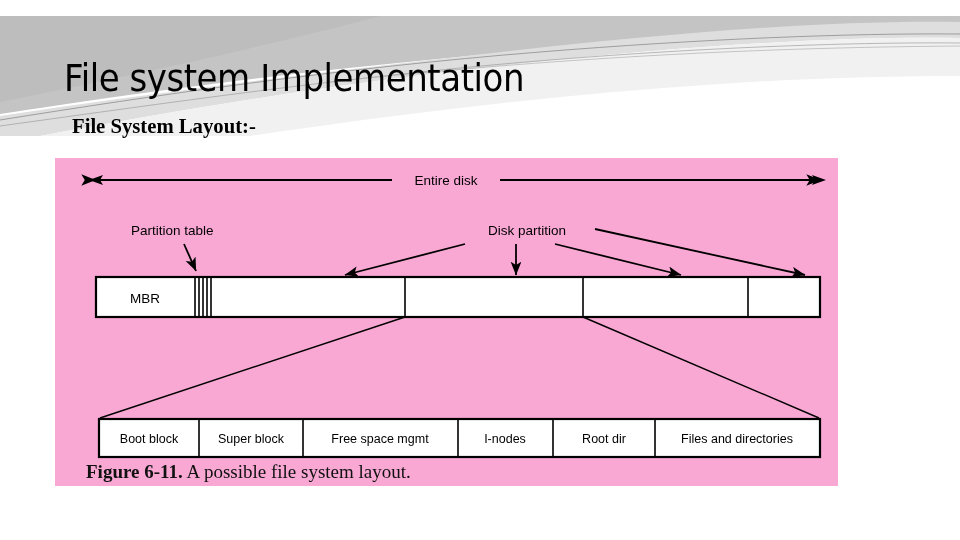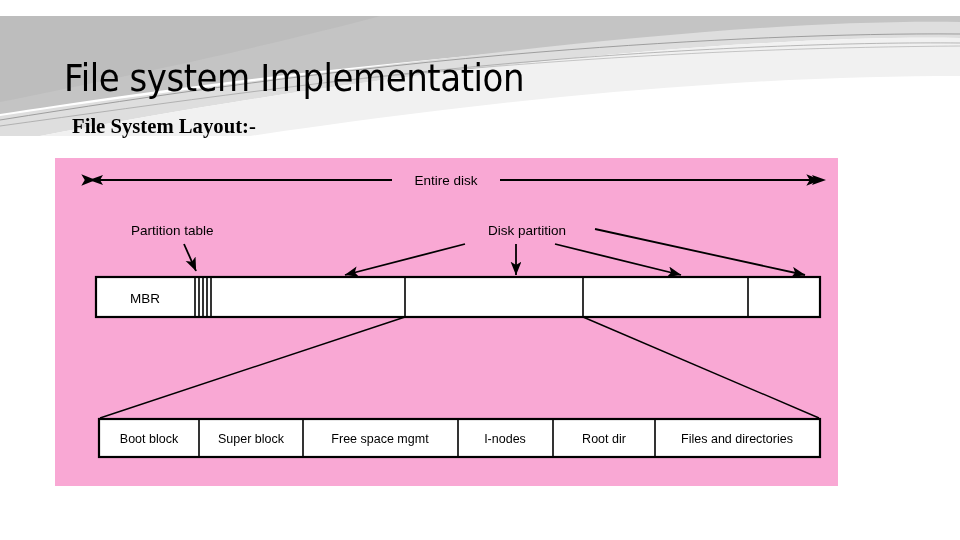--- a/index.html
+++ b/index.html
@@ -221,14 +221,17 @@
         <text class="fig-text-sm" x="196" y="285" text-anchor="middle">Super block</text>
         <text class="fig-text-sm" x="325" y="285" text-anchor="middle">Free space mgmt</text>
         <text class="fig-text-sm" x="450" y="285" text-anchor="middle">I-nodes</text>
         <text class="fig-text-sm" x="549" y="285" text-anchor="middle">Root dir</text>
         <text class="fig-text-sm" x="682" y="285" text-anchor="middle">Files and directories</text>
       </g>
 
     </svg>
   </div>
 
+  <div id="figure-caption">
+    <span class="cap-strong">Figure 6-11.</span><span> A possible file system layout.</span>
+  </div>
 
 </div>
 
 </body></html>

